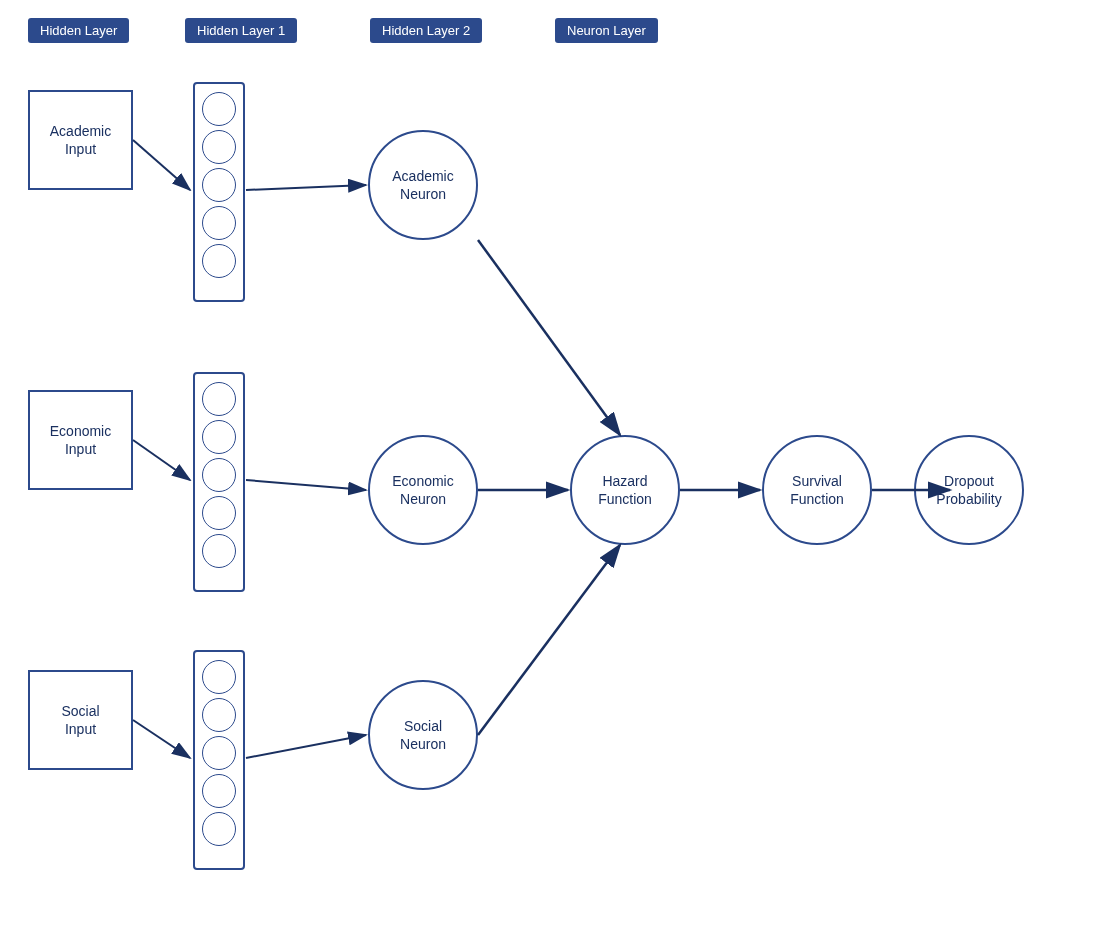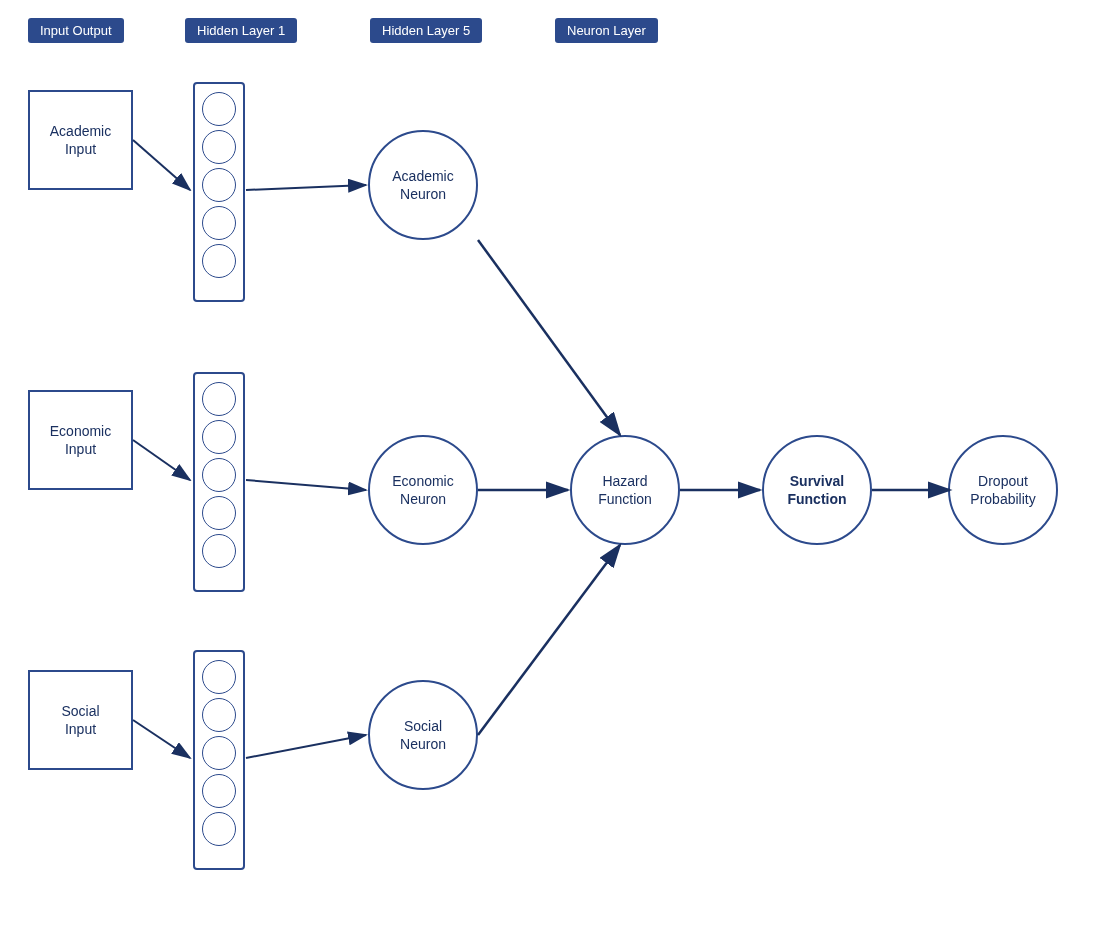--- a/index.html
+++ b/index.html
@@ -83,23 +83,23 @@
       width: 1101px;
       height: 932px;
       pointer-events: none;
     }
   </style>
 </head>
 <body>
 
 <div class="diagram-container">
 
-  <div class="layer-label" style="left:28px;">Input Output</div>
+  <div class="layer-label" style="left:28px;">Hidden Layer</div>
   <div class="layer-label" style="left:185px;text-align:right;">Hidden Layer 1</div>
-  <div class="layer-label" style="left:370px;">Hidden Layer 5</div>
+  <div class="layer-label" style="left:370px;">Hidden Layer 2</div>
   <div class="layer-label" style="left:555px;">Neuron Layer</div>
 
   <div class="input-box" style="left:28px; top:90px;">
     <span>Academic<br>Input</span>
   </div>
 
   <div class="input-box" style="left:28px; top:390px;">
     <span>Economic<br>Input</span>
   </div>
 
@@ -140,25 +140,25 @@
   </div>
 
   <div class="large-neuron" style="left:368px; top:680px;">
     <span>Social<br>Neuron</span>
   </div>
 
   <div class="large-neuron" style="left:570px; top:435px;">
     <span>Hazard<br>Function</span>
   </div>
 
-  <div class="large-neuron" style="left:762px; top:435px;font-weight:bold;">
+  <div class="large-neuron" style="left:762px; top:435px;">
     <span>Survival<br>Function</span>
   </div>
 
-  <div class="large-neuron" style="left:948px; top:435px;">
+  <div class="large-neuron" style="left:914px; top:435px;">
     <span>Dropout<br>Probability</span>
   </div>
 
   <svg class="arrows">
     <defs>
       <marker id="arrowhead" markerWidth="10" markerHeight="7" refX="9" refY="3.5" orient="auto">
         <polygon points="0 0, 10 3.5, 0 7" fill="#1a3060"></polygon>
       </marker>
     </defs>
 

